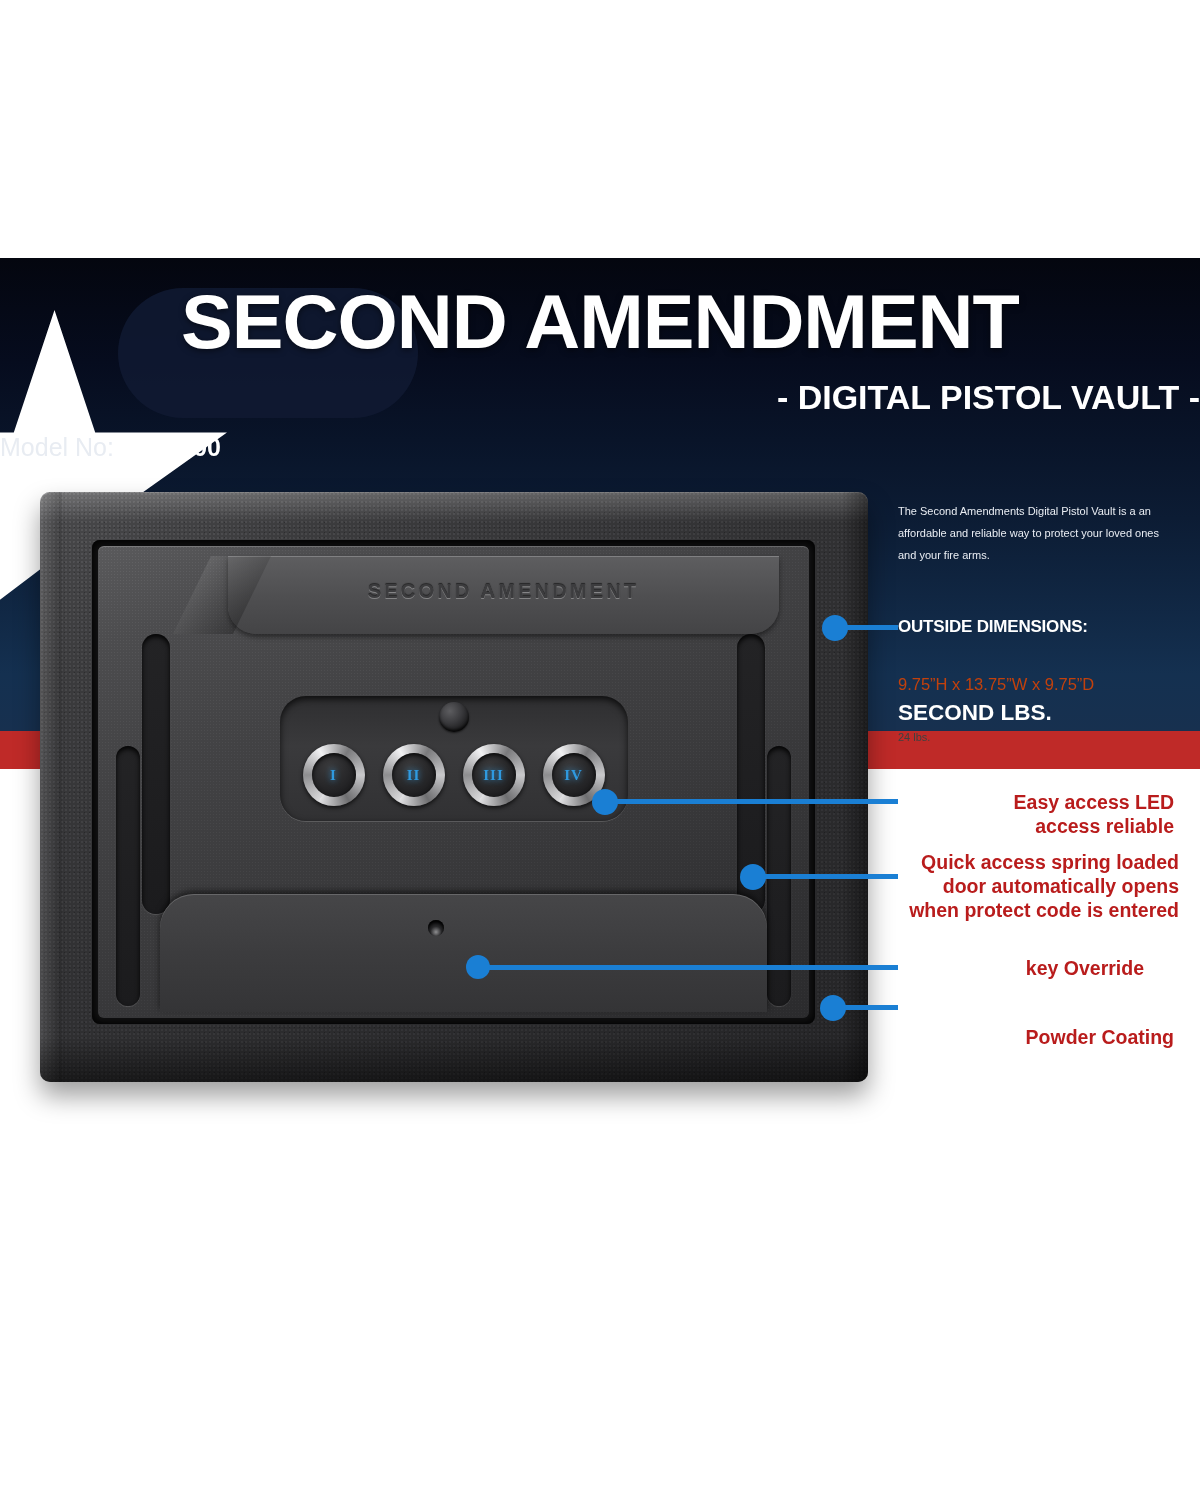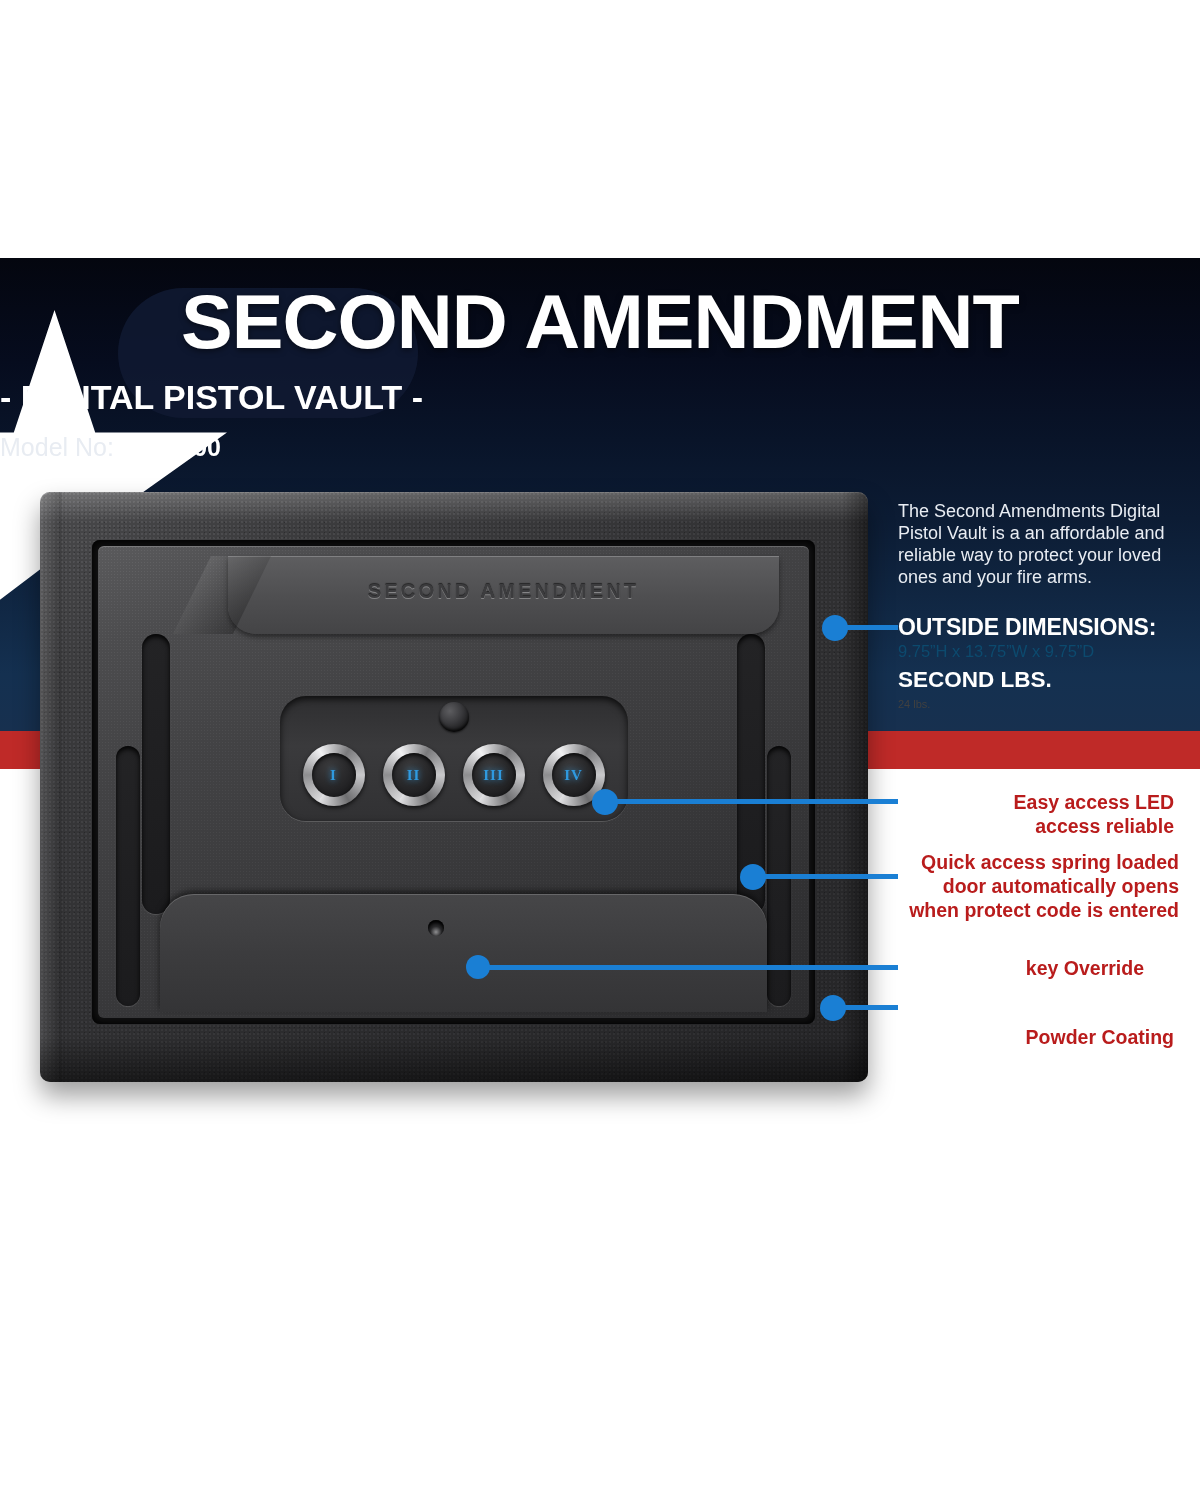--- a/index.html
+++ b/index.html
@@ -36,38 +36,38 @@
 
   
   .title-main {
     position:absolute; left:0; top:284px; width:1200px; text-align:center;
     font-size:76px; font-weight:bold; color:#fff; letter-spacing:-1px;
     transform:scaleX(1.02); transform-origin:center;
     line-height:1; z-index:6; text-shadow:0 2px 6px rgba(0,0,0,.5);
     font-stretch:condensed;
   }
   .title-sub {
-    position:absolute; left:0; top:378px; width:1200px; text-align:left;
+    position:absolute; left:0; top:378px; width:1200px; text-align:right;
     font-size:34px; font-weight:bold; color:#fff; letter-spacing:0px;
     z-index:6;
   }
   .title-model {
     position:absolute; left:0; top:433px; width:1200px; text-align:left;
     font-size:25px; color:#e8ecf2; font-weight:normal; z-index:6;
   }
   .title-model b { color:#fff; font-weight:bold; }
 
   
   .desc {
     position:absolute; left:898px; top:500px; width:270px;
-    color:#e9edf3; font-size:18px; line-height:22px; z-index:6;
+    color:#e9edf3; font-size:11px; line-height:22px; z-index:6;
   }
   .dims-block { position:absolute; left:898px; top:614px; width:280px; z-index:6; }
-  .dims-head { color:#ffffff; font-size:23px; font-weight:bold; line-height:26px; letter-spacing:-.2px; }
-  .dims-val  { color:#0c4a6e; font-size:16.5px; line-height:22px; }
+  .dims-head { color:#ffffff; font-size:17px; font-weight:bold; line-height:26px; letter-spacing:-.2px; }
+  .dims-val  { color:#c2410c; font-size:16.5px; line-height:22px;margin-top:33px; }
   .wt-head   { color:#ffffff; font-size:22.5px; font-weight:bold; line-height:28px; margin-top:4px; }
   .wt-val    { color:#404040; font-size:11px; line-height:20px; }
 
   
   .callout-label {
     position:absolute; color:#b91c1c; font-weight:bold;
     font-size:19.5px; line-height:24px; z-index:6;text-align:right;
   }
   .cl-led   { left:904px; top:790px; width:270px; }
   .cl-door  { left:904px; top:850px; width:275px; }

